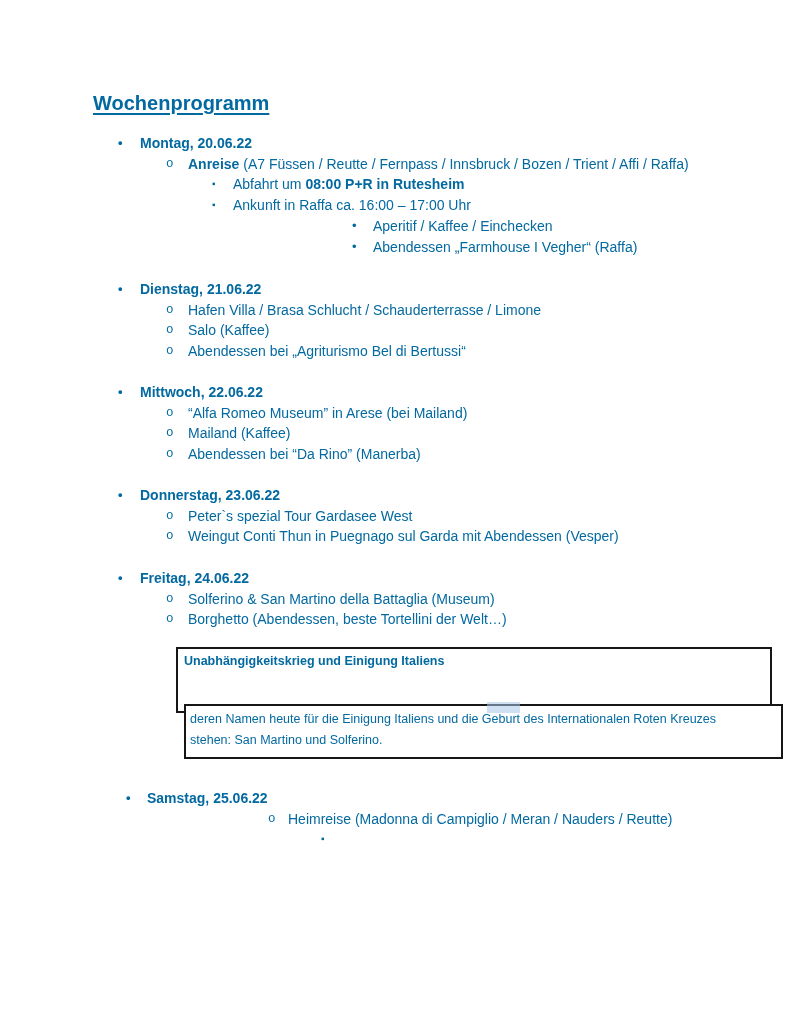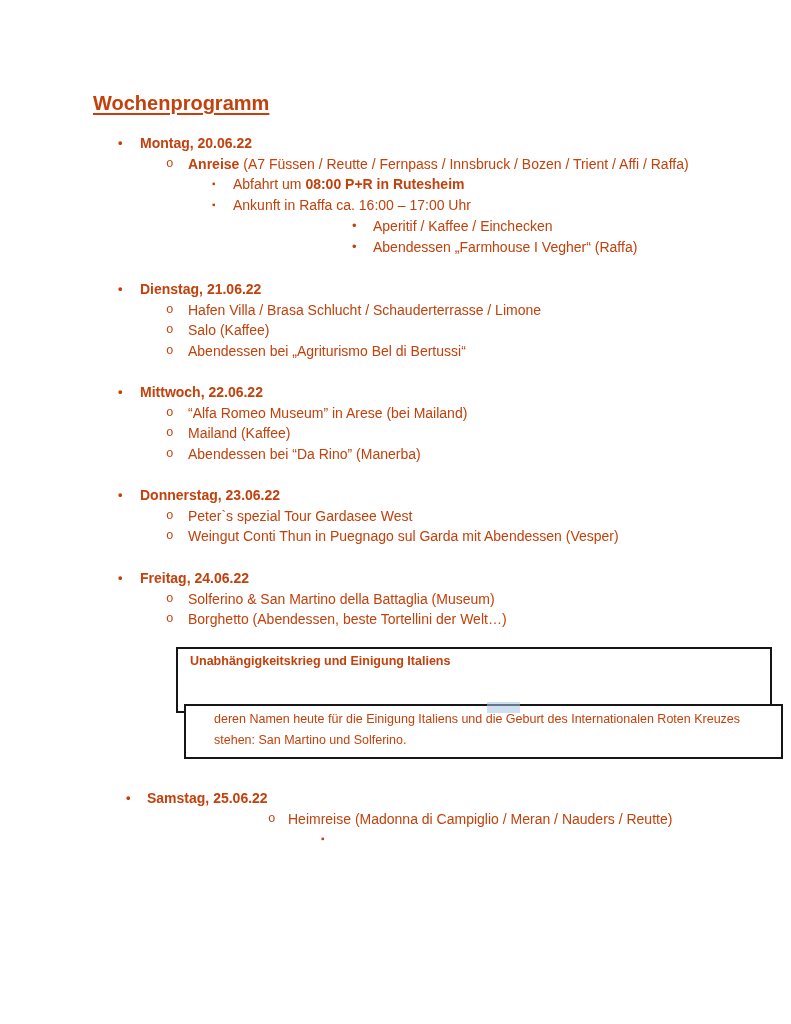--- a/index.html
+++ b/index.html
@@ -1,18 +1,18 @@
 <!DOCTYPE html>
 <html><head>
 <meta charset="utf-8">
 <style>
   html,body{margin:0;padding:0;background:#fff;}
   .page{
     position:relative;width:791px;height:1024px;background:#ffffff;
-    font-family:"Liberation Sans",sans-serif;color:#c2410c;overflow:hidden;
+    font-family:"Liberation Sans",sans-serif;color:#0369a1;overflow:hidden;
   }
   .title{
     position:absolute;left:93px;top:92px;
     font-size:20px;font-weight:700;
     text-decoration:underline;text-decoration-thickness:2px;text-underline-offset:3px;
     white-space:nowrap;
   }
   .section{position:absolute;left:0;right:0;}
   .line{position:relative;font-size:14px;line-height:20.7px;white-space:nowrap;}
   .bullet{position:absolute;top:0;}
@@ -34,22 +34,22 @@
   .l3 {padding-left:233px;}
   .l3s .bullet{left:321px;}
   .l3s{padding-left:340px;}
   .l4  .bullet{left:352px;}
   .l4 {padding-left:373px;}
 
   .infobox{
     position:absolute;background:#ffffff;border:2px solid #161616;
     box-sizing:border-box;font-size:12.5px;line-height:20.6px;
   }
-  #box-top{left:176px;top:647px;width:596px;height:66px;padding:2px 12px;z-index:1;}
-  #box-bottom{left:184px;top:704px;width:599px;height:55px;padding:3px 28px;z-index:3;}
+  #box-top{left:176px;top:647px;width:596px;height:66px;padding:2px 6px;z-index:1;}
+  #box-bottom{left:184px;top:704px;width:599px;height:55px;padding:3px 4px;z-index:3;}
   .box-title{font-weight:700;white-space:nowrap;}
   .boxline{white-space:nowrap;}
   #artifact{position:absolute;left:487px;top:702px;width:33px;height:11px;z-index:4;opacity:.55;}
 </style>
 </head>
 <body>
 
 <div class="page">
 
   <div class="title">Wochenprogramm</div>

